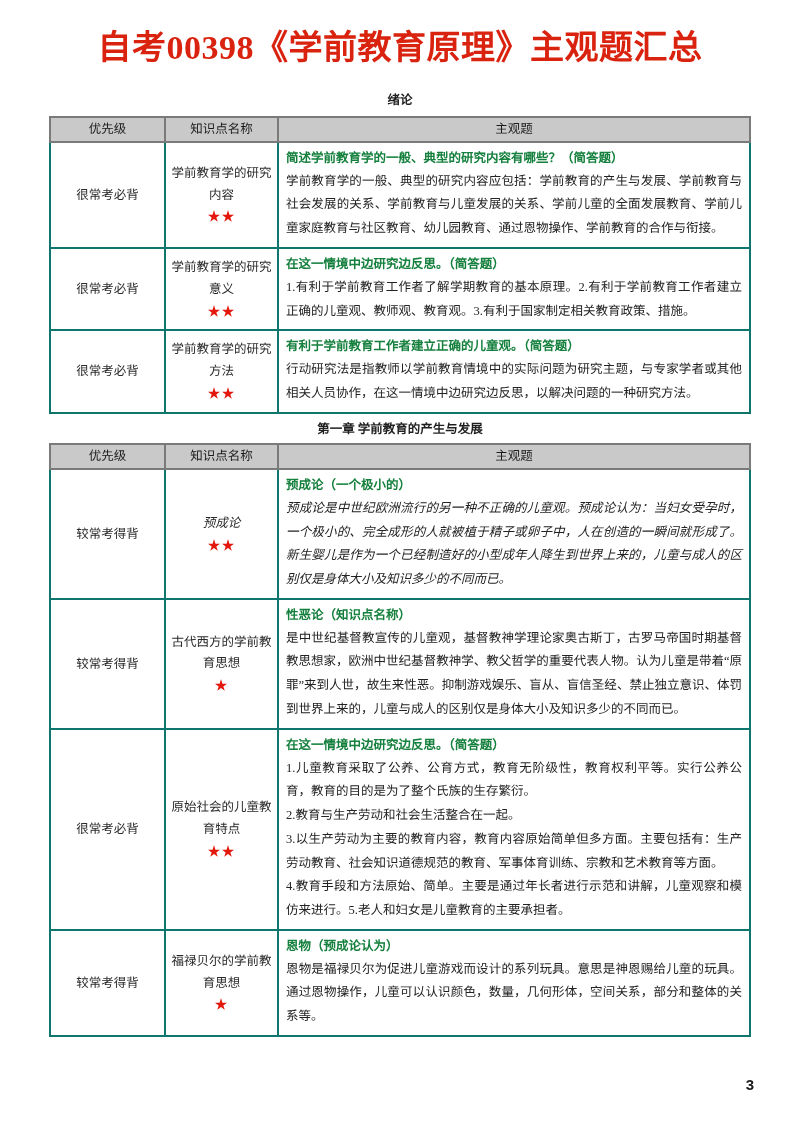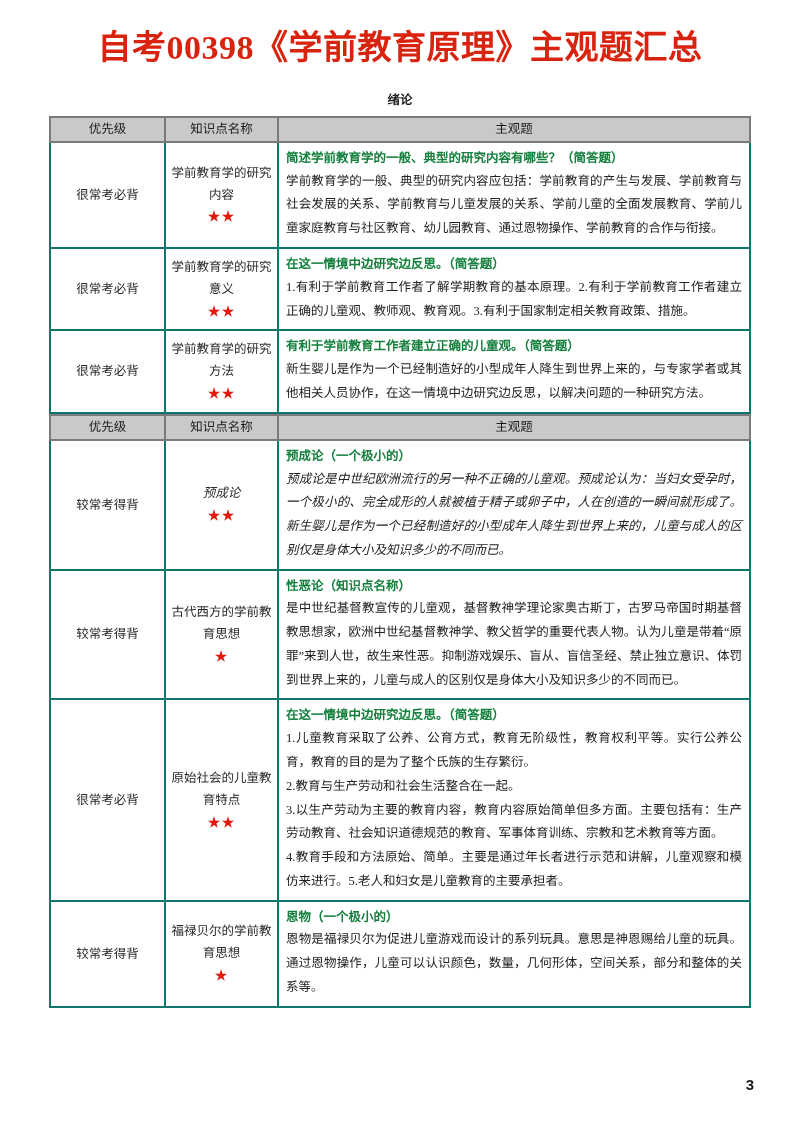--- a/index.html
+++ b/index.html
@@ -184,25 +184,26 @@
             <td class="cell-quest">
               <span class="q-title">在这一情境中边研究边反思。（简答题）</span>
               <span class="q-body">1.有利于学前教育工作者了解学期教育的基本原理。2.有利于学前教育工作者建立正确的儿童观、教师观、教育观。3.有利于国家制定相关教育政策、措施。</span>
             </td>
           </tr>
           <tr>
             <td class="cell-prio">很常考必背</td>
             <td class="cell-name"><span class="kp-name">学前教育学的研究方法</span><span class="stars">★★</span></td>
             <td class="cell-quest">
               <span class="q-title">有利于学前教育工作者建立正确的儿童观。（简答题）</span>
-              <span class="q-body">新生婴儿是作为一个已经制造好的小型成年人降生到世界上来的，与专家学者或其他相关人员协作，在这一情境中边研究边反思，以解决问题的一种研究方法。</span>
+              <span class="q-body">行动研究法是指教师以学前教育情境中的实际问题为研究主题，与专家学者或其他相关人员协作，在这一情境中边研究边反思，以解决问题的一种研究方法。</span>
             </td>
           </tr>
         </tbody>
       </table>
+      <div class="section-label sec-chapter">第一章 学前教育的产生与发展</div>
       <table class="kp-table">
         <colgroup>
           <col class="c-prio">
           <col class="c-name">
           <col class="c-quest">
         </colgroup>
         <thead>
           <tr>
             <th>优先级</th>
             <th>知识点名称</th>
@@ -231,21 +232,21 @@
             <td class="cell-name"><span class="kp-name">原始社会的儿童教育特点</span><span class="stars">★★</span></td>
             <td class="cell-quest">
               <span class="q-title">在这一情境中边研究边反思。（简答题）</span>
               <span class="q-body">1.儿童教育采取了公养、公育方式，教育无阶级性，教育权利平等。实行公养公育，教育的目的是为了整个氏族的生存繁衍。<br>2.教育与生产劳动和社会生活整合在一起。<br>3.以生产劳动为主要的教育内容，教育内容原始简单但多方面。主要包括有：生产劳动教育、社会知识道德规范的教育、军事体育训练、宗教和艺术教育等方面。<br>4.教育手段和方法原始、简单。主要是通过年长者进行示范和讲解，儿童观察和模仿来进行。5.老人和妇女是儿童教育的主要承担者。</span>
             </td>
           </tr>
           <tr>
             <td class="cell-prio">较常考得背</td>
             <td class="cell-name"><span class="kp-name">福禄贝尔的学前教育思想</span><span class="stars">★</span></td>
             <td class="cell-quest">
-              <span class="q-title">恩物（一个极小的）</span>
+              <span class="q-title">恩物（预成论认为）</span>
               <span class="q-body">恩物是福禄贝尔为促进儿童游戏而设计的系列玩具。意思是神恩赐给儿童的玩具。通过恩物操作，儿童可以认识颜色，数量，几何形体，空间关系，部分和整体的关系等。</span>
             </td>
           </tr>
         </tbody>
       </table>
     </div>
 
   <div class="page-number">3</div>
 </div>
 

